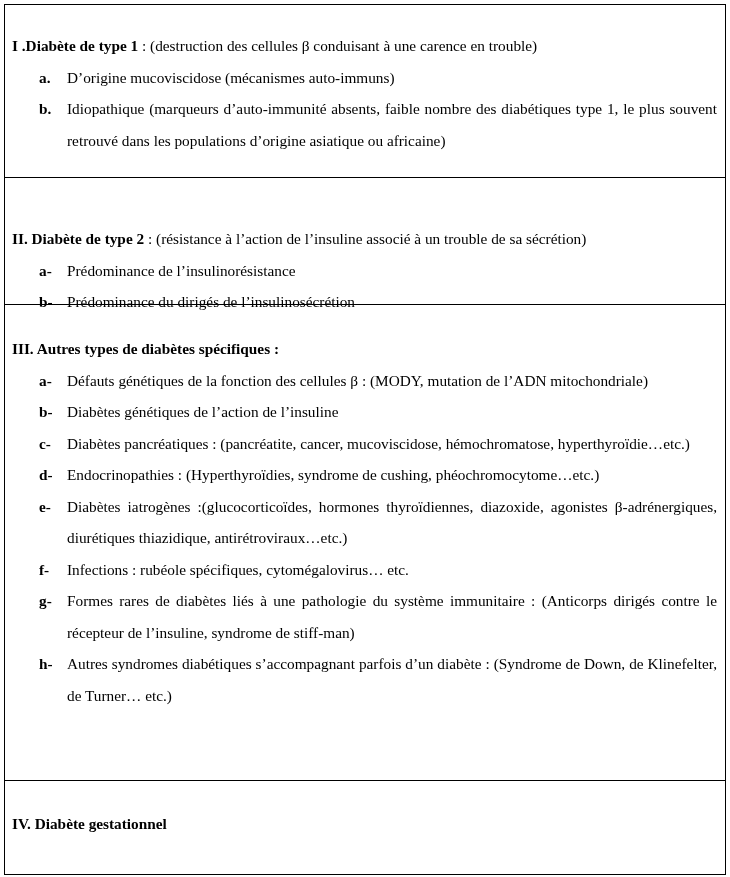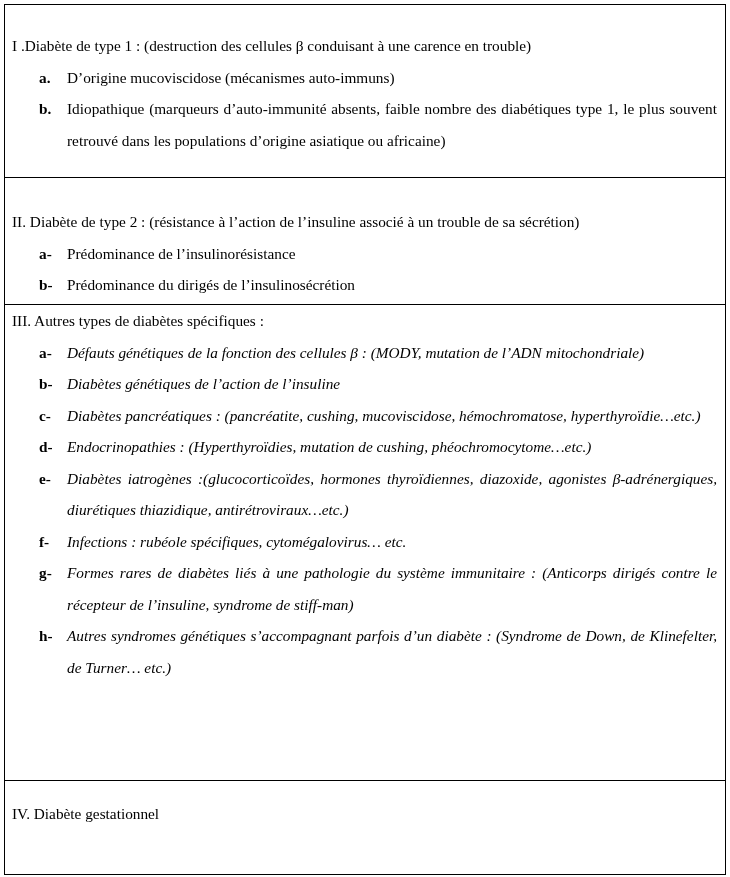--- a/index.html
+++ b/index.html
@@ -15,29 +15,29 @@
   }
   .cell {
     border-top: 1.5px solid #000;
     box-sizing: border-box;
     padding: 0 8px 0 7px;
     font-size: 15.3px;
     line-height: 31.5px;
   }
   .cell:first-child { border-top: none; }
   .c1 { height: 172px; padding-top: 25px; }
-  .c2 { height: 127px; padding-top: 28px; }
-  .c3 { height: 476px; }
-  .c4 { height: 94px; padding-top: 17px; }
+  .c2 { height: 127px; padding-top: 45px; }
+  .c3 { height: 476px; padding-top: 28px; }
+  .c4 { height: 94px; padding-top: 27px; }
   .heading { white-space: nowrap; }
-  .heading b { font-weight: normal; }
+  .heading b { font-weight: bold; }
   .item { display: flex; }
   .item .marker { font-weight: bold; width: 28px; flex: none; padding-left: 27px; }
   .item .text { flex: 1; text-align: justify; }
-  .c3 .item .text { text-align-last: left; font-style: italic; }
+  .c3 .item .text { text-align-last: left; }
 </style>
 </head>
 <body>
 
 <div class="table">
 
   <div class="cell c1">
     <div class="heading">
       <b>I .Diabète de type 1</b><span> : (destruction des cellules β conduisant à une carence en trouble)</span>
     </div>
@@ -72,41 +72,41 @@
     <div class="item">
       <span class="marker">a-</span>
       <span class="text">Défauts génétiques de la fonction des cellules β : (MODY, mutation de l’ADN mitochondriale)</span>
     </div>
     <div class="item">
       <span class="marker">b-</span>
       <span class="text">Diabètes génétiques de l’action de l’insuline</span>
     </div>
     <div class="item">
       <span class="marker">c-</span>
-      <span class="text">Diabètes pancréatiques : (pancréatite, cushing, mucoviscidose, hémochromatose, hyperthyroïdie…etc.)</span>
+      <span class="text">Diabètes pancréatiques : (pancréatite, cancer, mucoviscidose, hémochromatose, hyperthyroïdie…etc.)</span>
     </div>
     <div class="item">
       <span class="marker">d-</span>
-      <span class="text">Endocrinopathies : (Hyperthyroïdies, mutation de cushing, phéochromocytome…etc.)</span>
+      <span class="text">Endocrinopathies : (Hyperthyroïdies, syndrome de cushing, phéochromocytome…etc.)</span>
     </div>
     <div class="item">
       <span class="marker">e-</span>
       <span class="text">Diabètes iatrogènes :(glucocorticoïdes, hormones thyroïdiennes, diazoxide, agonistes β-adrénergiques, diurétiques thiazidique, antirétroviraux…etc.)</span>
     </div>
     <div class="item">
       <span class="marker">f-</span>
       <span class="text">Infections : rubéole spécifiques, cytomégalovirus… etc.</span>
     </div>
     <div class="item">
       <span class="marker">g-</span>
       <span class="text">Formes rares de diabètes liés à une pathologie du système immunitaire : (Anticorps dirigés contre le récepteur de l’insuline, syndrome de stiff-man)</span>
     </div>
     <div class="item">
       <span class="marker">h-</span>
-      <span class="text">Autres syndromes génétiques s’accompagnant parfois d’un diabète : (Syndrome de Down, de Klinefelter, de Turner… etc.)</span>
+      <span class="text">Autres syndromes diabétiques s’accompagnant parfois d’un diabète : (Syndrome de Down, de Klinefelter, de Turner… etc.)</span>
     </div>
   </div>
 
   <div class="cell c4">
     <div class="heading">
       <b>IV. Diabète gestationnel</b>
     </div>
   </div>
 
 </div>

